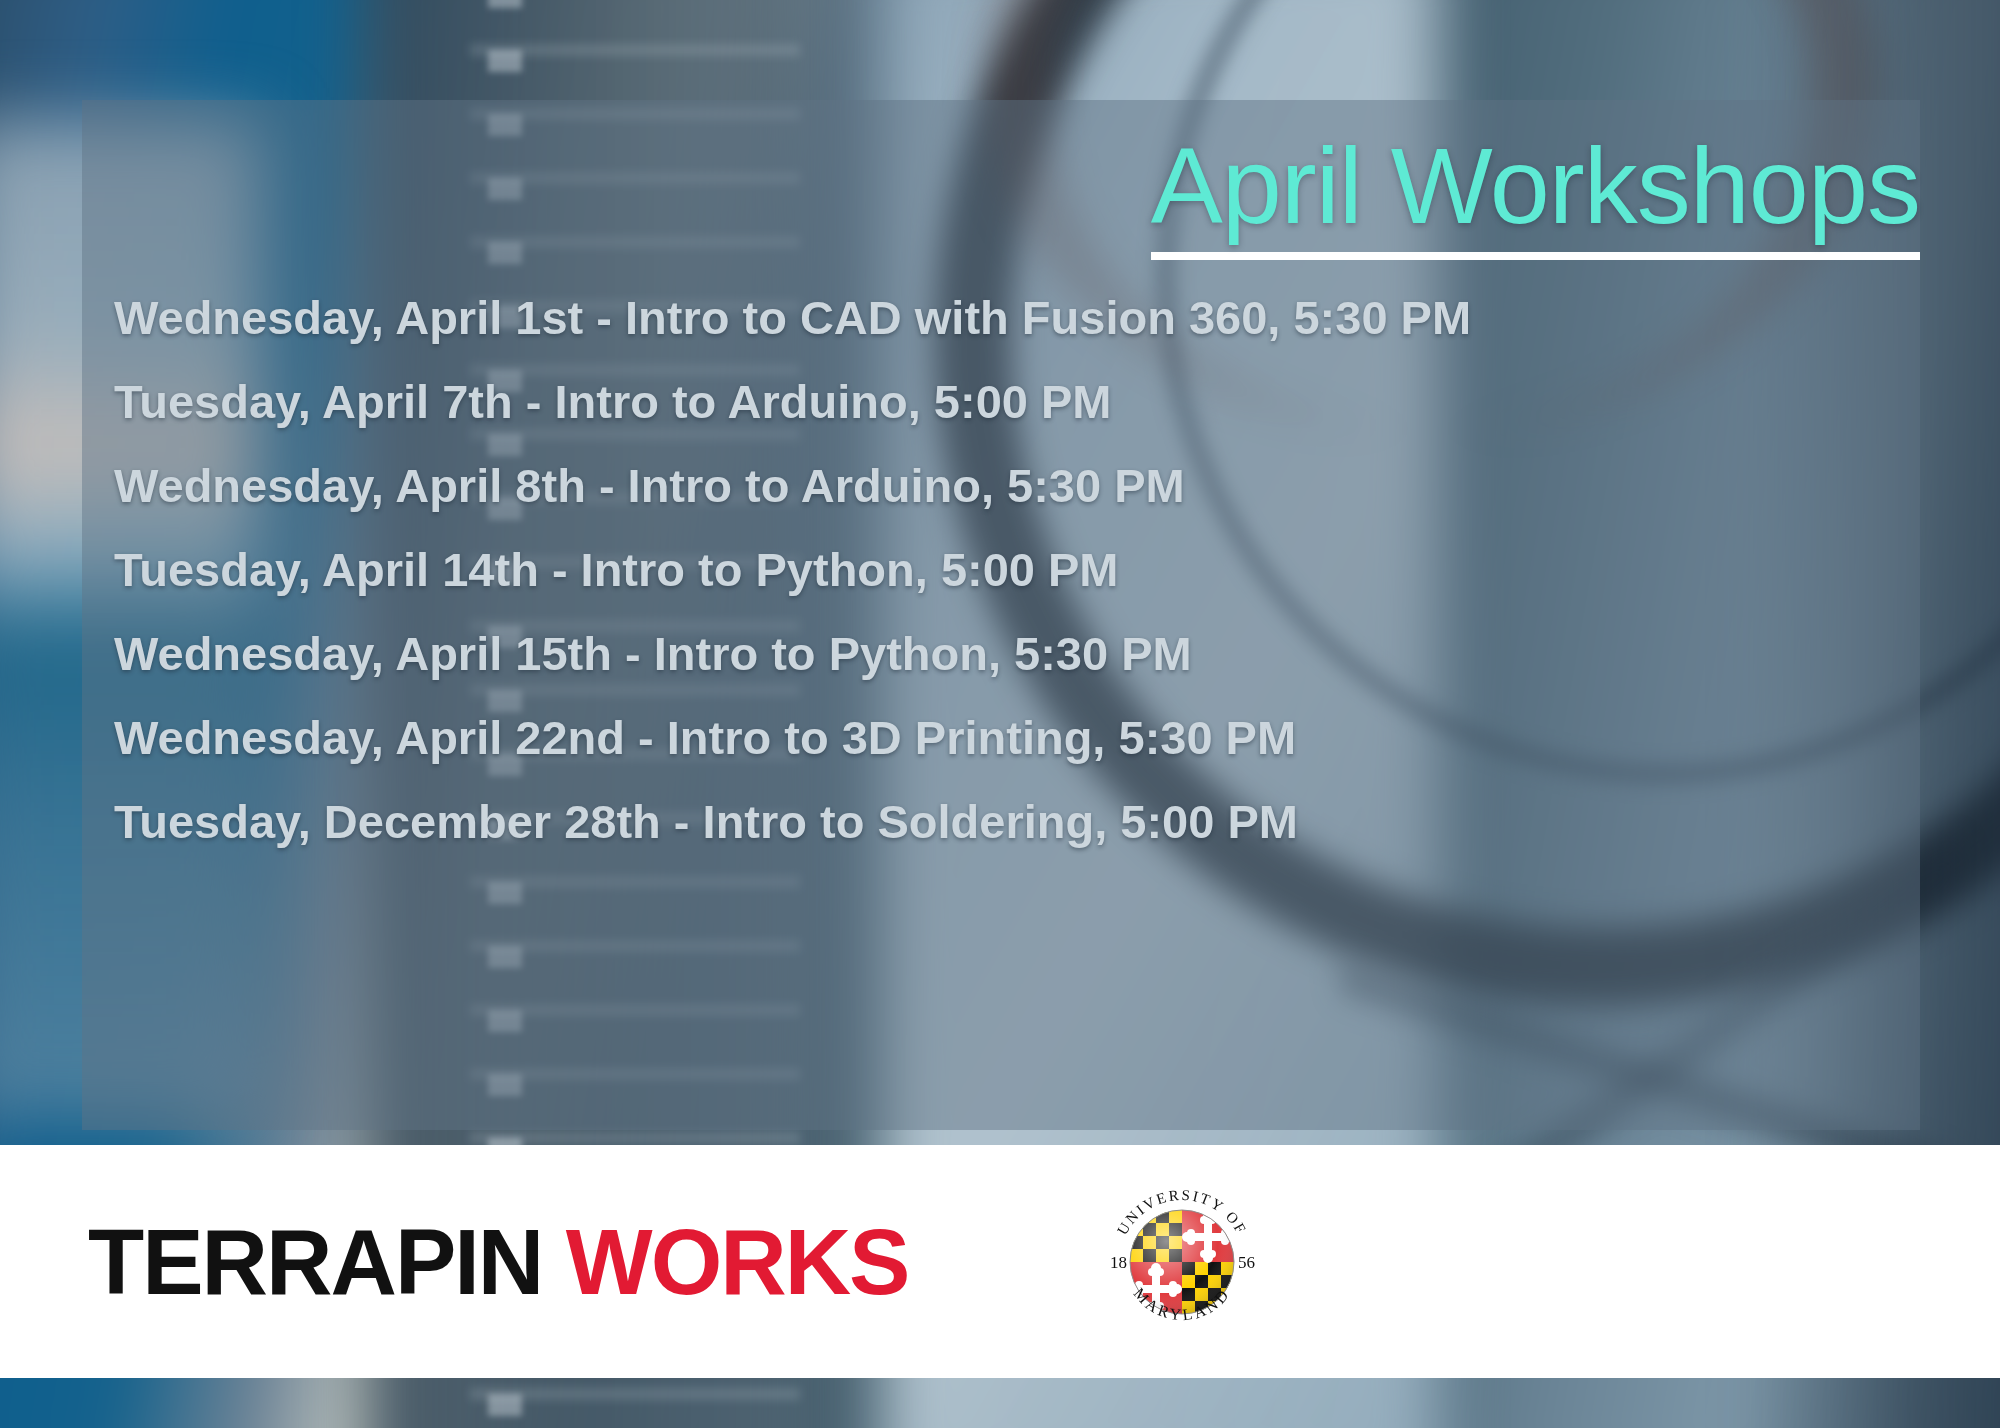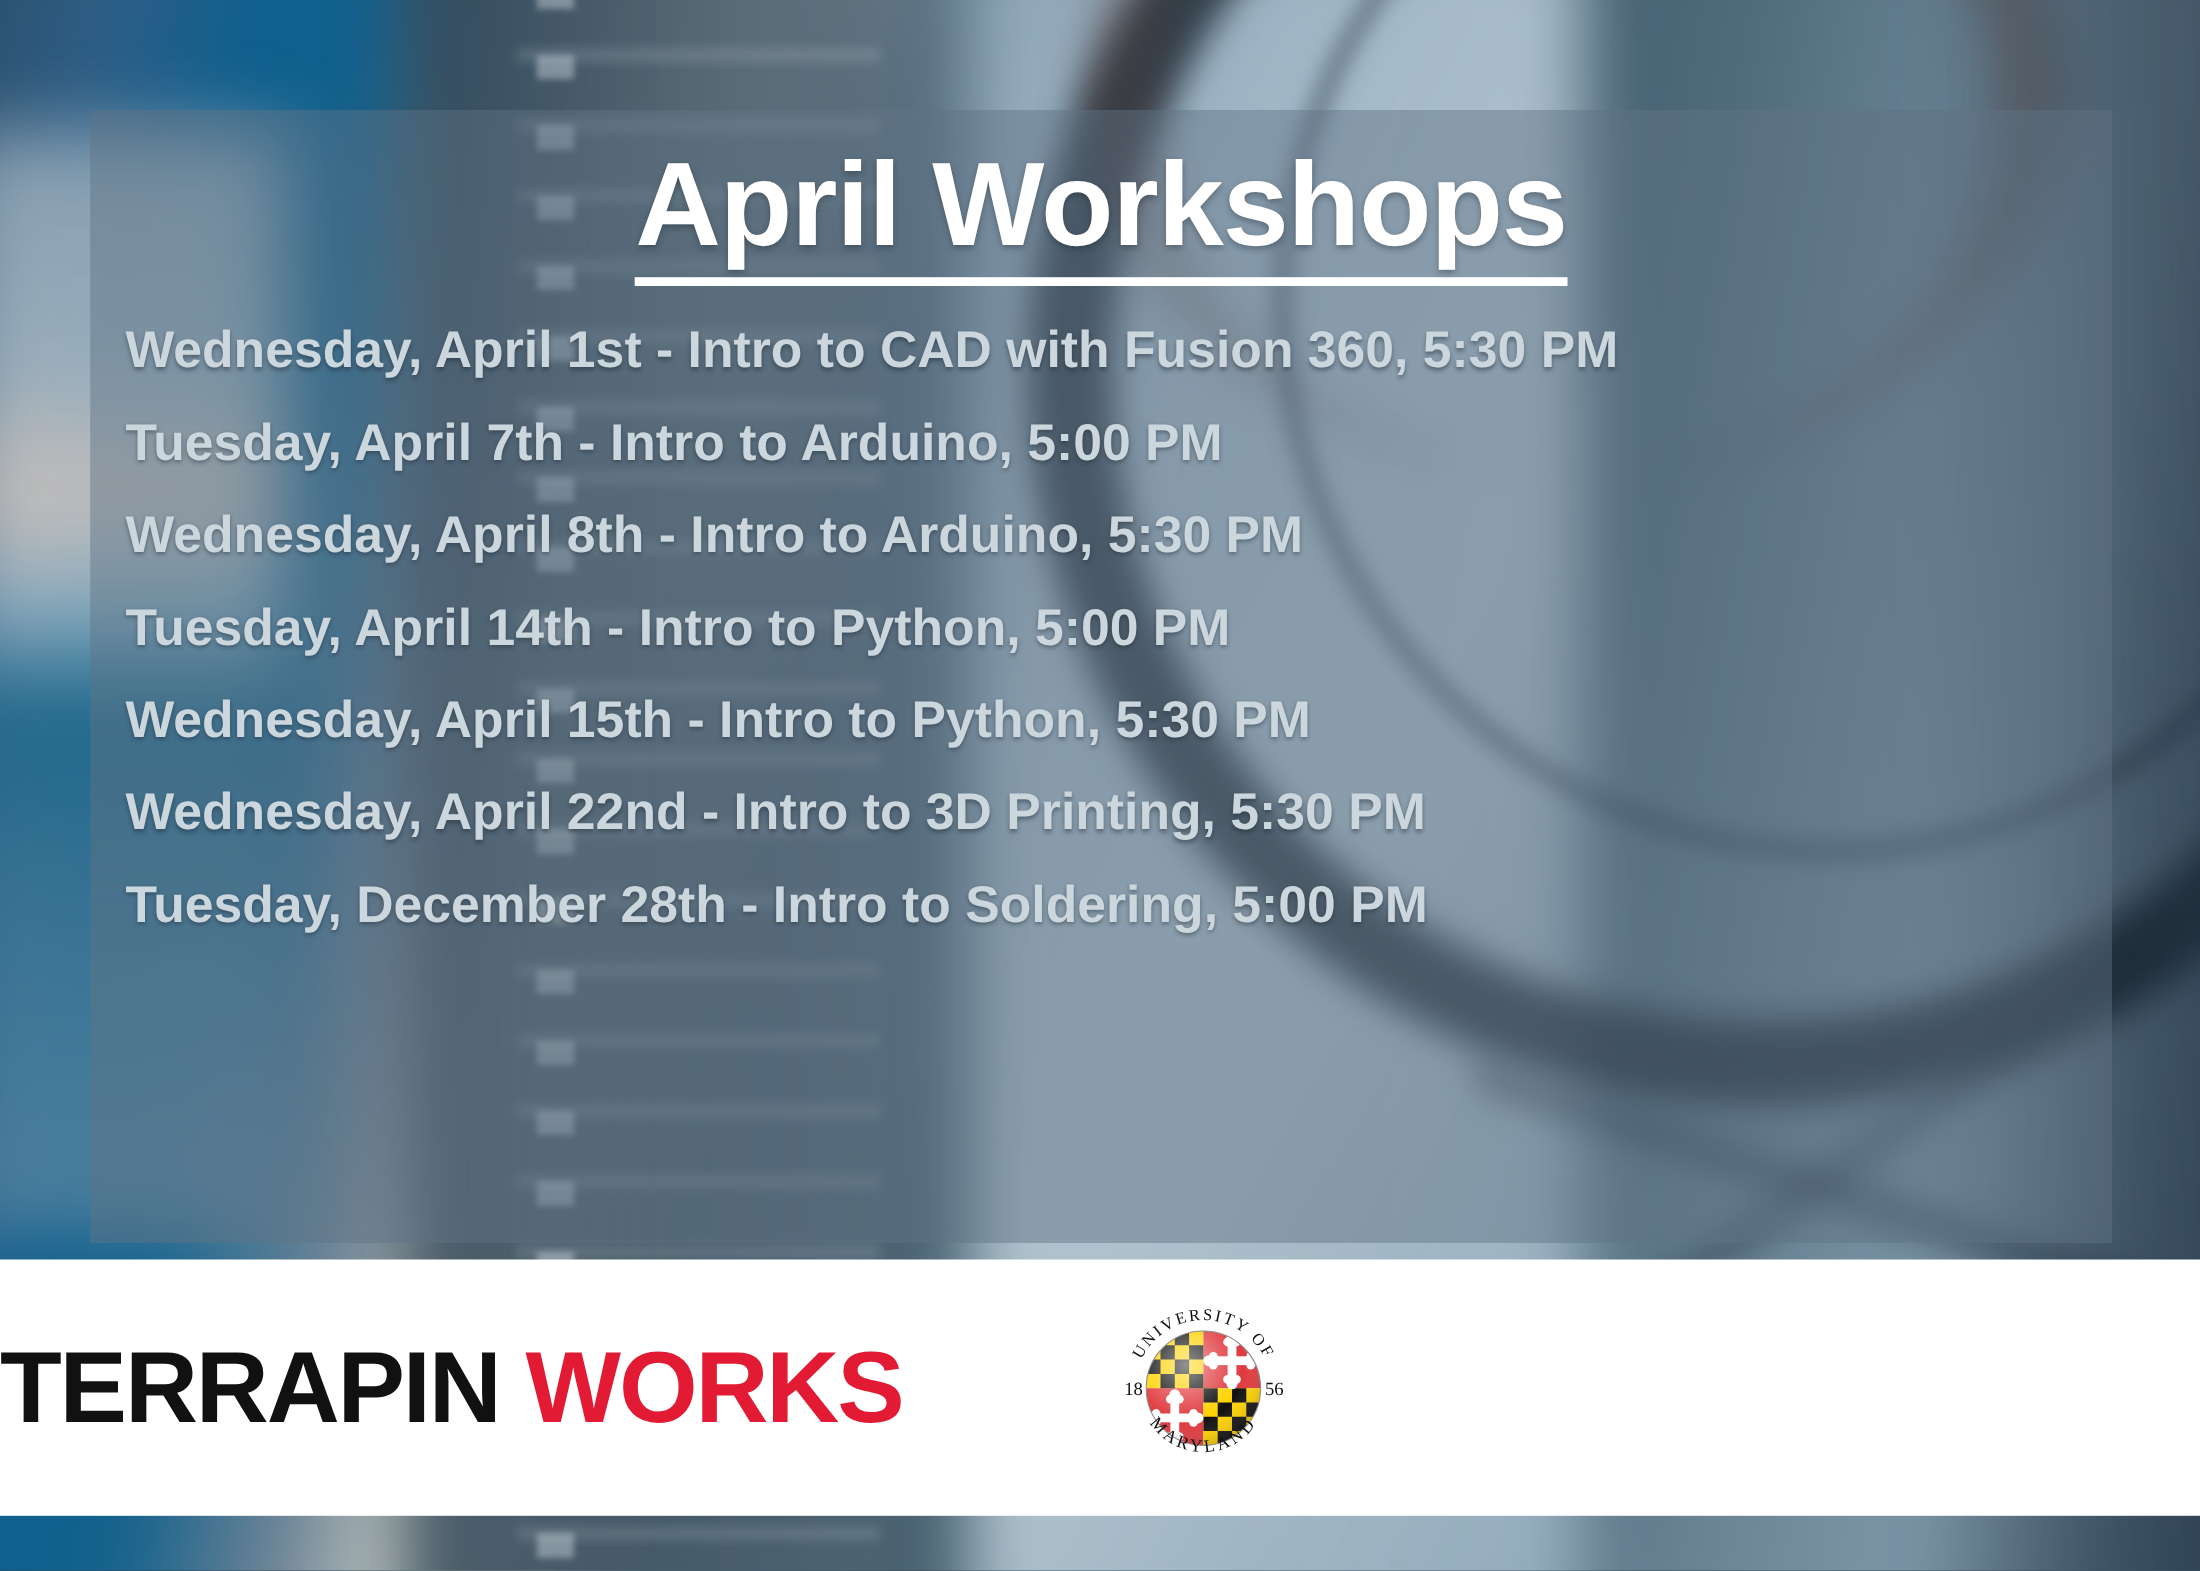--- a/index.html
+++ b/index.html
@@ -166,26 +166,26 @@
     position: absolute;
     left: 82px;
     top: 100px;
     width: 1838px;
     height: 1030px;
     background: rgba(96,116,134,0.46);
     box-sizing: border-box;
   }
 
   .poster-title {
-    color: #ffffff;
+    color: #5eead4;
     font-family: "Liberation Sans", sans-serif;
-    font-weight: bold;
+    font-weight: normal;
     font-size: 108px;
     line-height: 1;
-    text-align: center;
+    text-align: right;
     letter-spacing: -1px;
     margin: 0;
     padding: 32px 0 0 0;
     text-shadow: 0 2px 6px rgba(20,30,40,.35);
   }
   .poster-title span {
     border-bottom: 8px solid #ffffff;
     padding-bottom: 6px;
   }
 
@@ -216,20 +216,21 @@
     background: #ffffff;
     display: flex;
     align-items: center;
   }
 
   .terrapin-works {
     font-family: "Liberation Sans", sans-serif;
     font-weight: bold;
     font-size: 92px;
     letter-spacing: -2px;
+    margin-left: 88px;
     line-height: 1;
     white-space: nowrap;
   }
   .tw-dark { color: #111111; }
   .tw-red  { color: #e21a33; }
 
   .clark-lockup {
     display: flex;
     align-items: center;
     margin-left: 190px;

